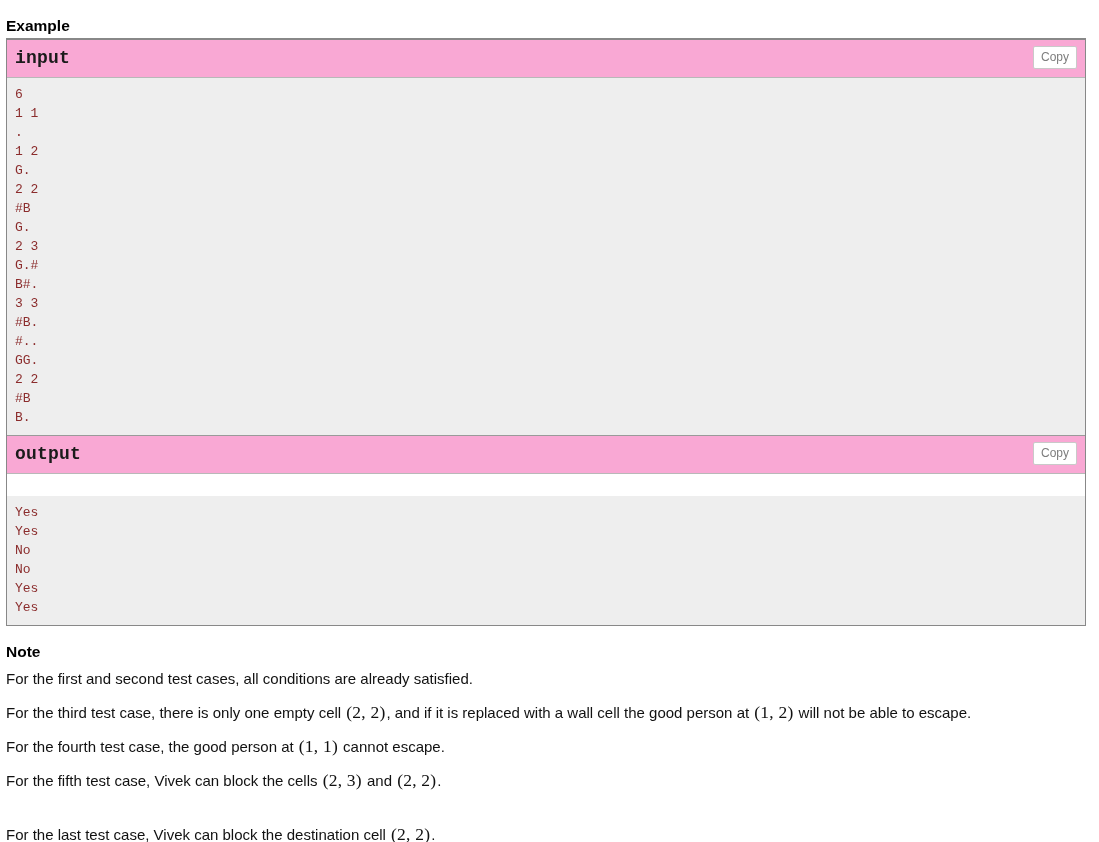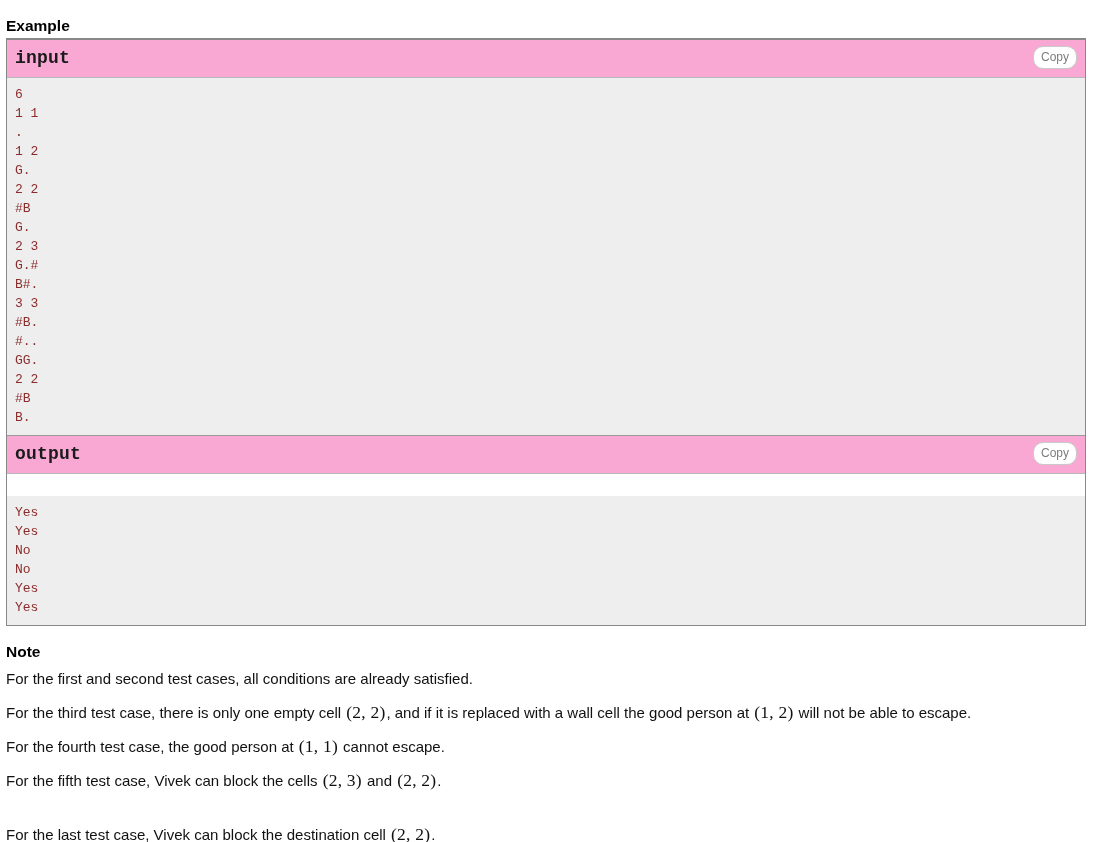--- a/index.html
+++ b/index.html
@@ -62,21 +62,21 @@
   }
   .copy-btn {
     position: absolute;
     right: 8px;
     top: 6px;
     font-family: "Liberation Sans", sans-serif;
     font-size: 12px;
     color: #7d7d7d;
     background: #ffffff;
     border: 1px solid #c9c9c9;
-    border-radius: 10px;
+    border-radius: 2px;
     padding: 3px 7px 4px 7px;
     line-height: 14px;
     cursor: pointer;
   }
 
   .io-pre {
     margin: 0;
     background: #eeeeee;
     color: #8b2c2c;
     font-family: "Liberation Mono", monospace;

